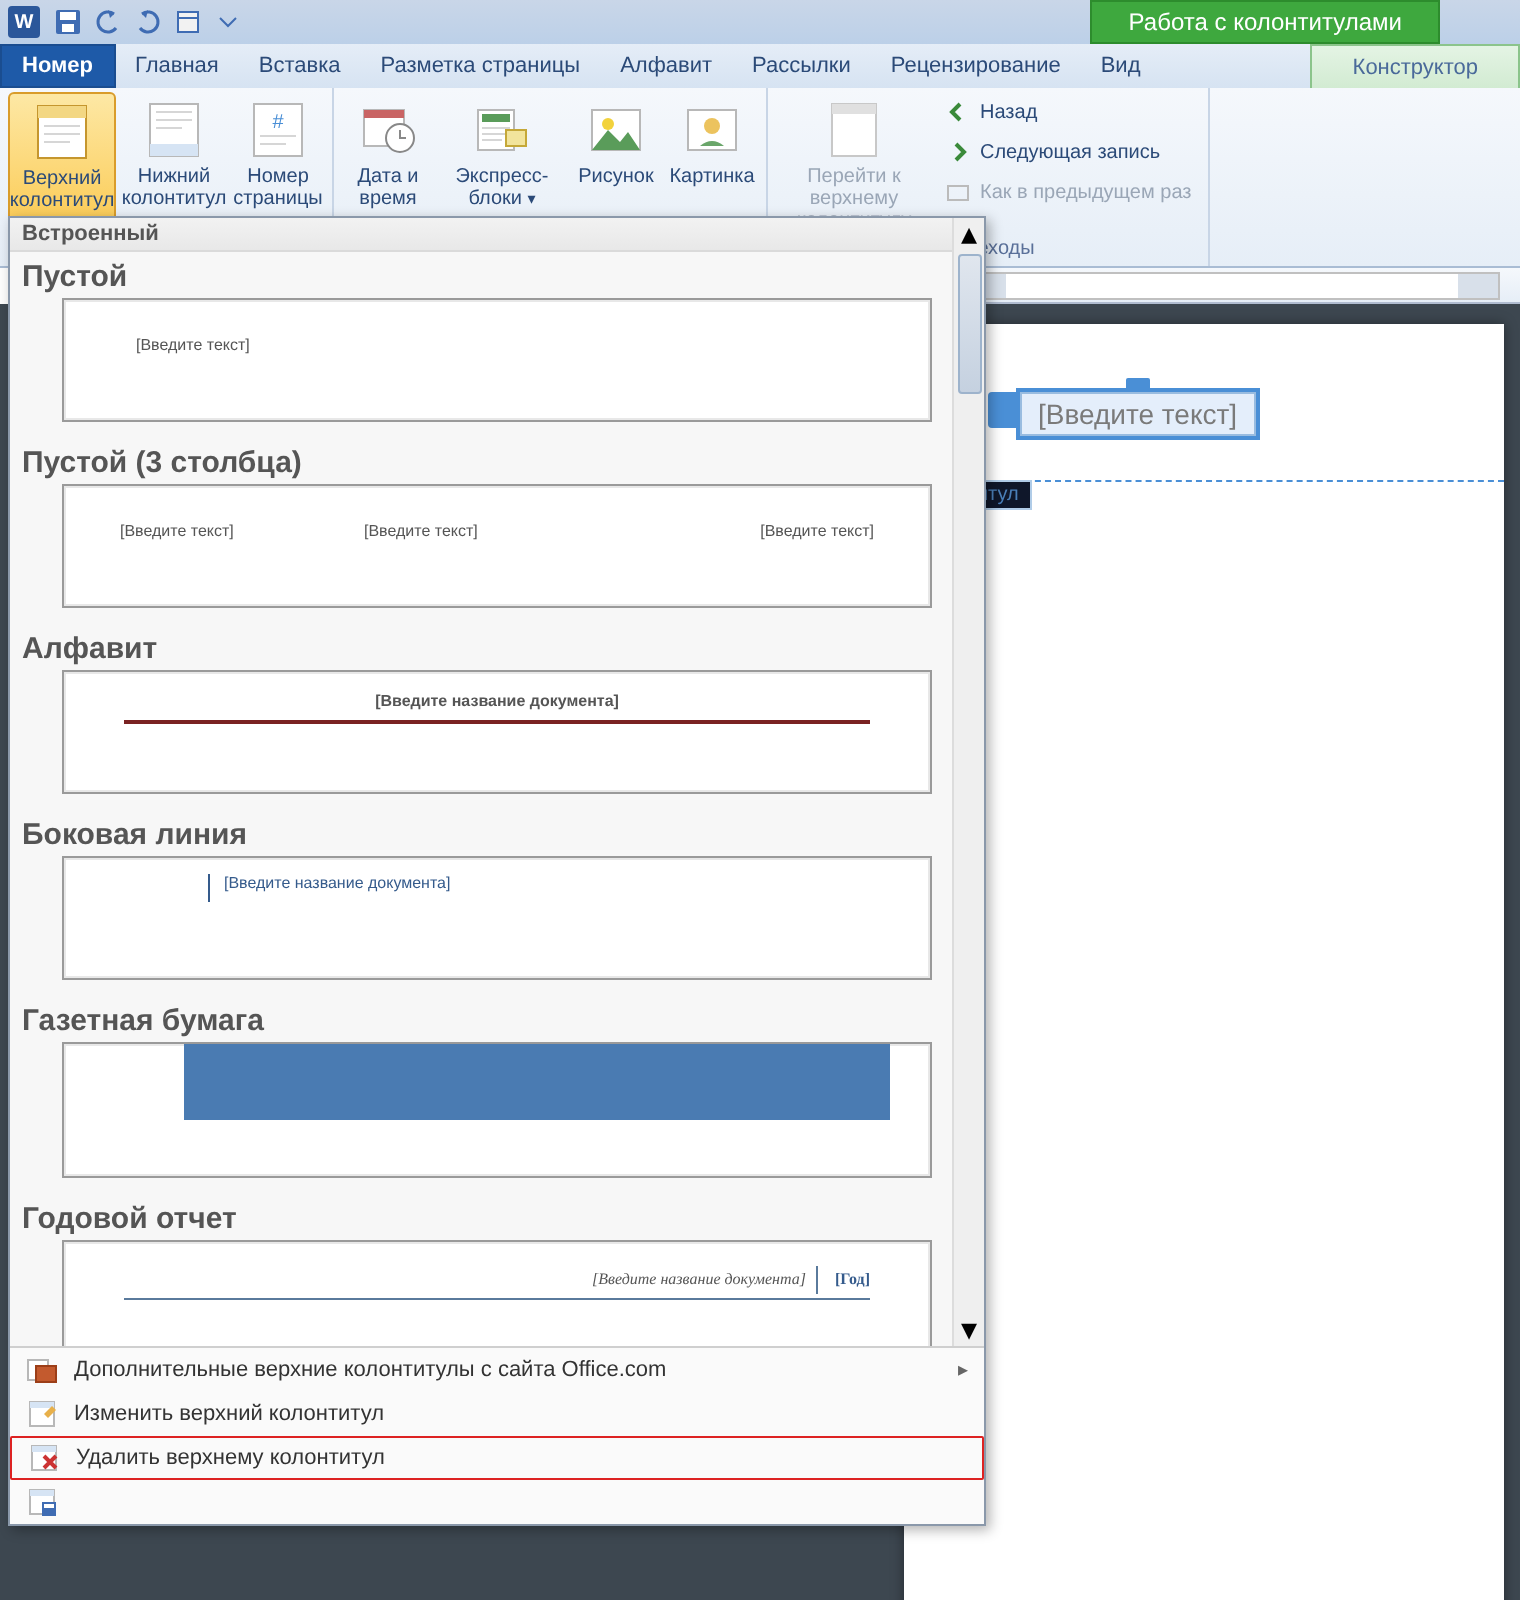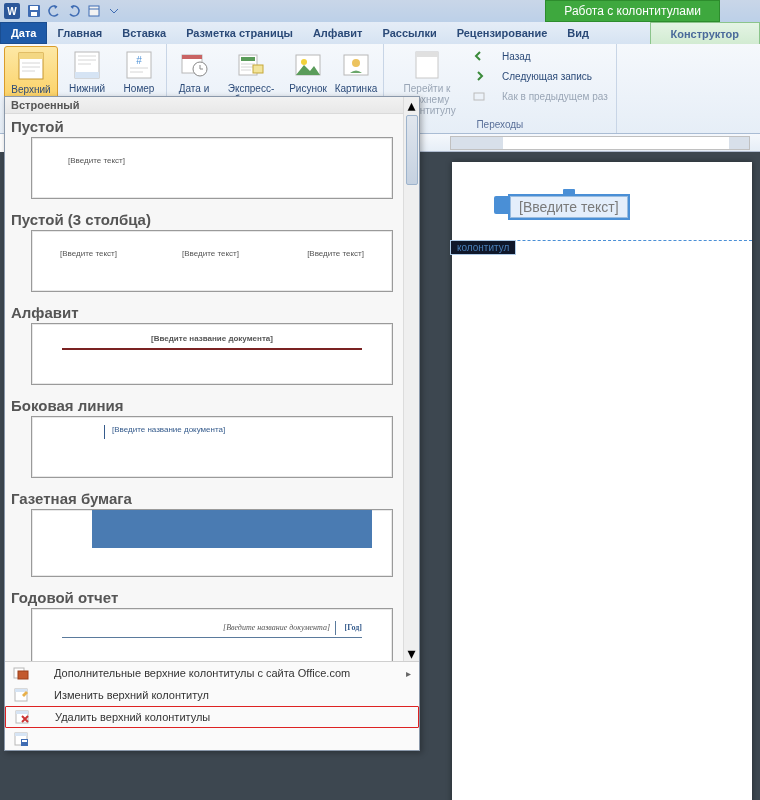--- a/index.html
+++ b/index.html
@@ -7,56 +7,56 @@
 
 
 .titlebar { height: 22px; background: linear-gradient(#c9d6e8,#bcd0e8); display: flex; align-items: center; padding: 0 4px; position: relative; }
 .qat-btn { width: 18px; height: 18px; display: flex; align-items: center; justify-content: center; margin: 0 1px; }
 .qat-btn svg { display: block; }
 .app-icon { width:16px; height:16px; background:#2b579a; border-radius:2px; display:flex; align-items:center; justify-content:center; color:#fff; font-size:10px; font-weight:bold; margin-right:4px;}
 .contextual-tab { position:absolute; right:40px; top:0; height:22px; background:#3ea83e; color:#fff; font-size:12px; padding:0 18px; display:flex; align-items:center; border:1px solid #2d8c2d; }
 
 
 .tabs { height:22px; background: linear-gradient(#e5edf7,#d6e3f2); display: flex; align-items:end; font-size:11px; }
-.tab { height:22px; padding:0 10px; display:flex; align-items:center; color:#2b4a78; cursor:default;font-weight:bold; }
+.tab { height:22px; padding:0 10px; display:flex; align-items:center; color:#2b4a78; cursor:default; }
 .tab.file { background:#1e5aa8; color:#fff; font-weight:bold; border:1px solid #1a4d90; }
 .tab.active { background:linear-gradient(#fdfdfd,#f0f4f9); border:1px solid #c0cfe2; border-bottom:none; color:#4a6a9a; }
 .tab.design { background:linear-gradient(#e4f4e4,#d2ebd2); border:1px solid #8bc48b; border-bottom:none; margin-left:auto; padding:0 20px; }
 
 
 .ribbon { height:90px; background:linear-gradient(#f5f8fc,#e6eef7); border-bottom:1px solid #a9bcd4; display:flex; font-size:10px; position:relative; }
 .rgroup { border-right:1px solid #c8d5e6; padding:2px 4px 0; display:flex; flex-direction:column; justify-content:space-between; }
 .rgroup-ctrls { display:flex; gap:2px; flex:1; }
 .rgroup-label { font-size:10px; color:#5a7099; text-align:center; padding-bottom:12px; height:14px; }
 .bigbtn { width:54px; display:flex; flex-direction:column; align-items:center; padding:3px 2px 0; cursor:default; }
 .bigbtn.narrow { width:46px; }
 .bigbtn.wide { width:64px; }
 .bigbtn.xwide { width:78px; }
 .bigbtn-icon { width:32px; height:32px; display:flex; align-items:center; justify-content:center; }
 .bigbtn .lbl { font-size:10px; color:#2b4a78; text-align:center; line-height:11px; margin-top:2px; }
 .bigbtn.active { background:linear-gradient(#fde8a5,#fbc94f); border:1px solid #d99c2b; border-radius:3px; }
 .bigbtn.disabled .lbl { color:#9aa6b6; }
 .dropdown-arrow { font-size:8px; color:#2b4a78; }
 .smallbtn-list { display:flex; flex-direction:column; gap:0; }
-.smallbtn { display:flex; align-items:center; gap:16px; height:20px; padding:0 4px; font-size:10px; color:#2b4a78; white-space:nowrap; }
+.smallbtn { display:flex; align-items:center; gap:4px; height:20px; padding:0 4px; font-size:10px; color:#2b4a78; white-space:nowrap; }
 .smallbtn.disabled { color:#9aa6b6; }
 
 
-.gallery { position:absolute; left:4px; top:96px; width:416px; height:655px; background:#f7f7f7; border:1px solid #8a98aa; box-shadow:2px 2px 6px rgba(0,0,0,.3); z-index:50; display:flex; flex-direction:column; }
+.gallery { position:absolute; left:4px; top:108px; width:489px; height:655px; background:#f7f7f7; border:1px solid #8a98aa; box-shadow:2px 2px 6px rgba(0,0,0,.3); z-index:50; display:flex; flex-direction:column; }
 .gallery-scroll { flex:1; overflow:hidden; position:relative; }
 .gallery-content { padding:0; }
 .g-head { background:linear-gradient(#f2f2f2,#e8e8e8); border-bottom:1px solid #dadada; font-size:11px; font-weight:bold; color:#555; padding:2px 6px; }
 .g-item-title { font-size:15px; color:#555; padding:4px 6px 2px;font-weight:bold; }
 .g-preview { margin:0 26px 8px; height:62px; border:1px solid #9a9a9a; background:#fff; position:relative; overflow:hidden; box-shadow:inset 0 0 0 1px #e8e8e8; }
 .g-preview.tall { height:68px; }
 .placeholder-txt { font-size:8px; color:#555; position:absolute; }
 .g-scrollbar { position:absolute; right:0; top:0; width:16px; height:100%; background:#efefef; border-left:1px solid #dcdcdc; }
 .g-scrollbar .thumb { position:absolute; left:2px; width:12px; background:linear-gradient(#e0e6ee,#c5d1e0); border:1px solid #9db3cc; border-radius:2px; }
 .g-footer { border-top:1px solid #cfcfcf; background:#fafafa; }
-.g-menu { display:flex; align-items:center; padding:3px 8px; font-size:11px; color:#333; gap:25px; height:22px; }
+.g-menu { display:flex; align-items:center; padding:3px 8px; font-size:11px; color:#333; gap:8px; height:22px; }
 .g-menu .micon { width:16px; height:16px; }
 .g-menu.highlighted { border:1.5px solid #d22; border-radius:1px; }
 .g-menu .arrow-r { margin-left:auto; font-size:10px; color:#666; }
 
 
 .docbg { position:absolute; left:0; top:134px; right:0; bottom:0; background:#3d4750; }
 .ruler-wrap { position:absolute; left:0; top:0; right:0; height:18px; background:linear-gradient(#f5f8fc,#e6eef7); border-bottom:1px solid #b0bcd0; }
 .ruler-corner { width:20px; height:18px; background:#fdfdfd; border-right:1px solid #b0bcd0; }
 .ruler { position:absolute; left:450px; top:2px; right:10px; height:14px; background:#fff; border:1px solid #c0c0c0; }
 .ruler .shade-l { position:absolute; left:0; top:0; width:52px; height:100%; background:#d8e0ea; }
@@ -103,21 +103,21 @@
   </div>
   <div class="qat-btn">
     <svg width="10" height="14">
         <path d="M1 5 L5 9 L9 5" fill="none" stroke="#3f6cb3" stroke-width="1"></path>
       </svg>
   </div>
   <div class="contextual-tab">Работа с колонтитулами</div>
 </div>
 
 <div class="tabs">
-  <div class="tab file">Дата</div>
+  <div class="tab file">Номер</div>
   <div class="tab">Главная</div>
   <div class="tab">Вставка</div>
   <div class="tab">Разметка страницы</div>
   <div class="tab">Алфавит</div>
   <div class="tab">Рассылки</div>
   <div class="tab">Рецензирование</div>
   <div class="tab">Вид</div>
   <div class="tab design active">Конструктор</div>
 </div>
 
@@ -328,21 +328,21 @@
           <path d="M9 8 L13 4 L15 6 L11 10 Z" fill="#e8b04a"></path>
         </svg>
       <span>Изменить верхний колонтитул</span>
     </div>
     <div class="g-menu highlighted">
       <svg class="micon" width="16" height="16">
           <rect x="2" y="2" width="12" height="12" fill="#fff" stroke="#b8b8b8"></rect>
           <rect x="2" y="2" width="12" height="3" fill="#d6e4f4"></rect>
           <path d="M8 7 L14 13 M14 7 L8 13" stroke="#c33" stroke-width="2"></path>
         </svg>
-      <span>Удалить верхний колонтитулы</span>
+      <span>Удалить верхнему колонтитул</span>
     </div>
     <div class="g-menu">
       <svg class="micon" width="16" height="16">
           <rect x="2" y="2" width="12" height="12" fill="#fff" stroke="#b8b8b8"></rect>
           <rect x="2" y="2" width="12" height="3" fill="#d6e4f4"></rect>
           <rect x="8" y="8" width="7" height="7" fill="#3f6cb3"></rect>
           <rect x="9" y="9" width="5" height="2" fill="#fff"></rect>
         </svg>
     </div>
   </div>

